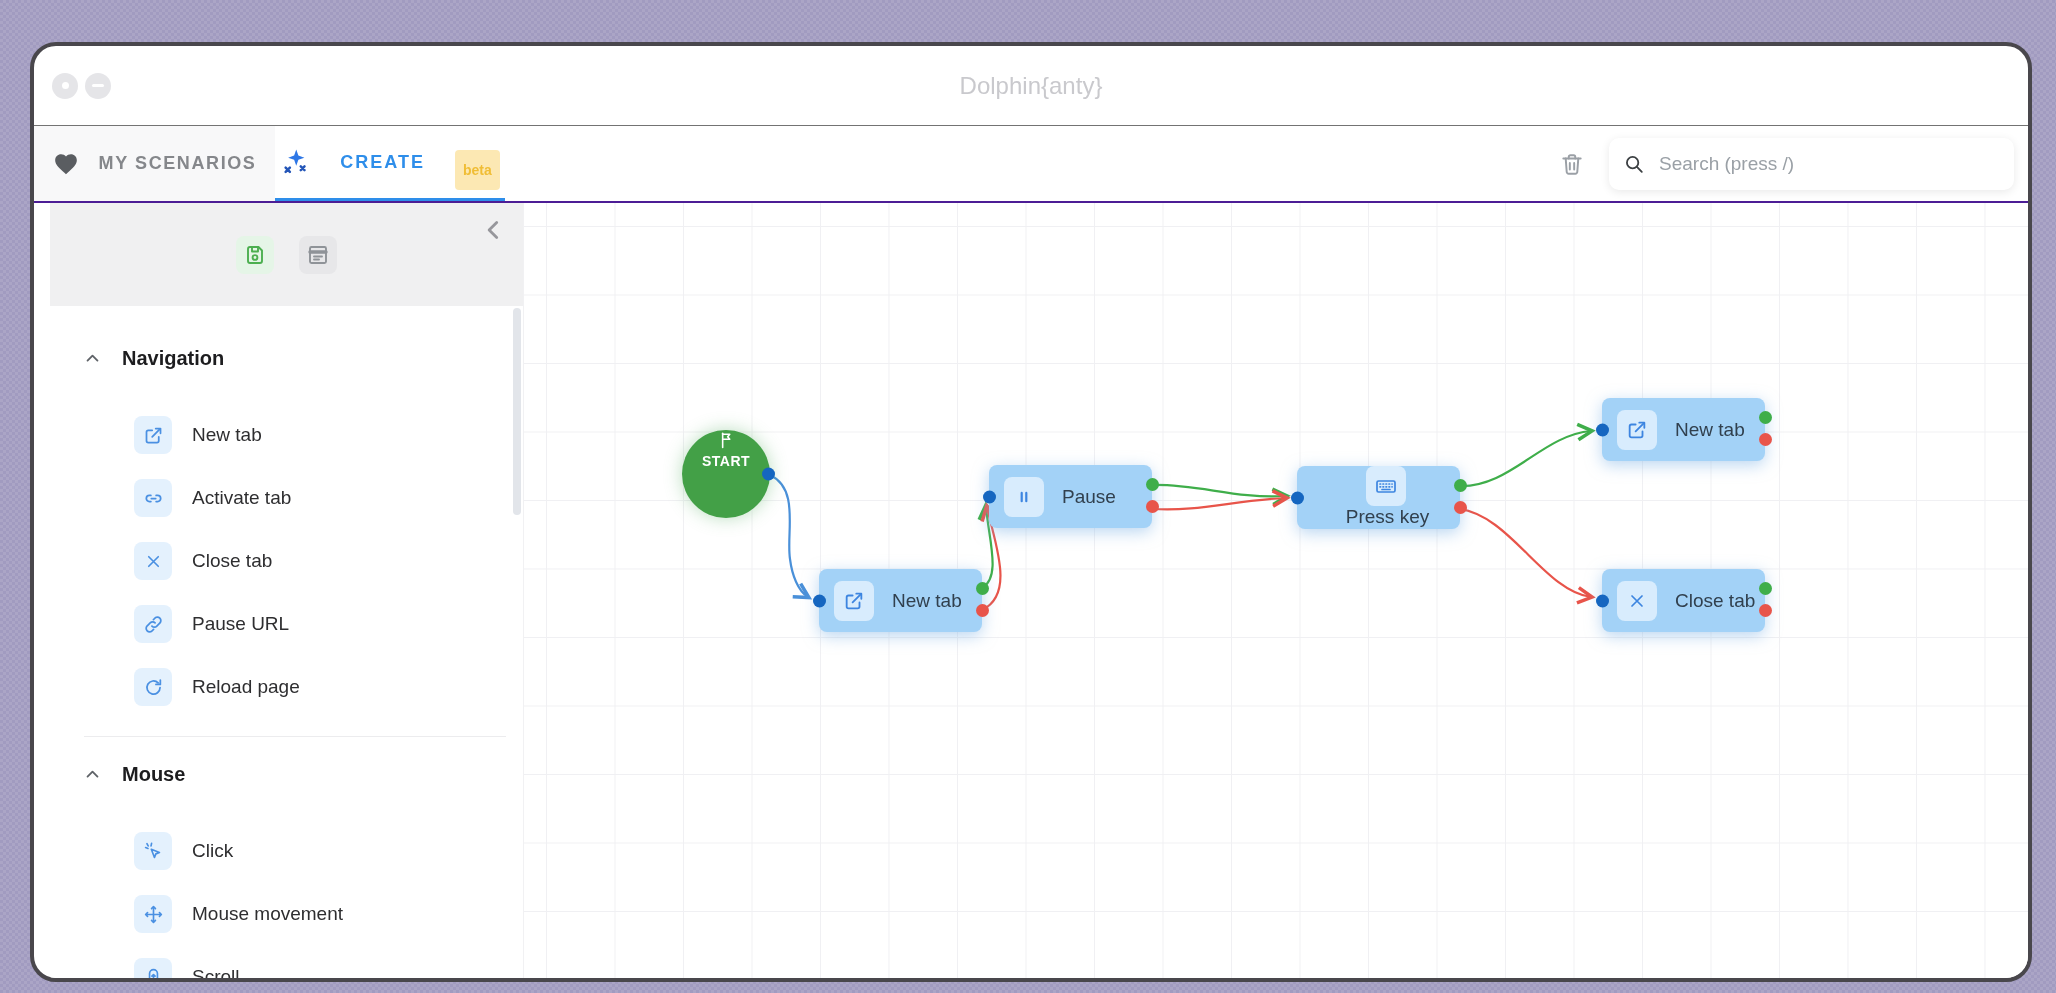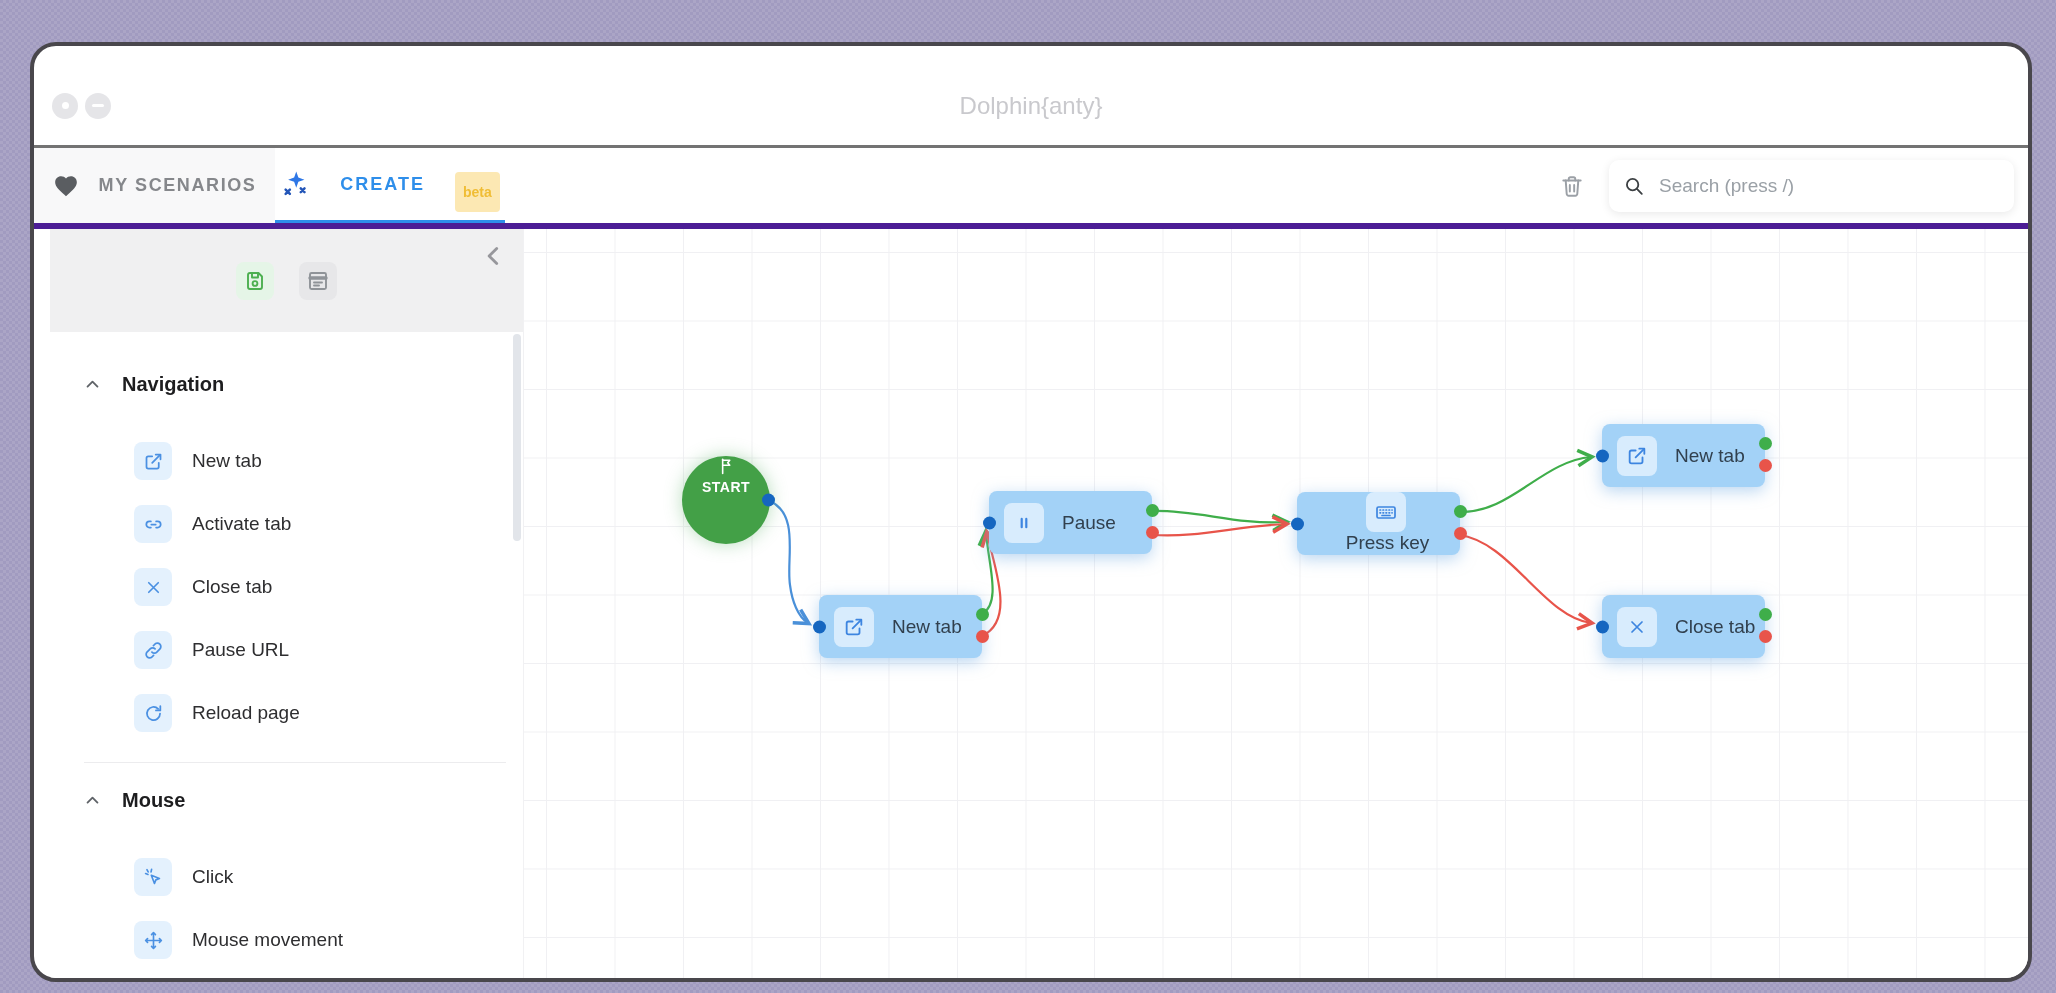--- a/index.html
+++ b/index.html
@@ -7,28 +7,28 @@
     width:2056px;height:993px;overflow:hidden;
     font-family:"Liberation Sans","DejaVu Sans",sans-serif;
     background:repeating-conic-gradient(#aba5c6 0% 25%, #a19bc0 0% 50%) 0 0 / 6px 6px;
   }
   .window{
     position:absolute;left:30px;top:42px;width:2002px;height:940px;
     box-sizing:border-box;border:4px solid #49474c;border-radius:26px;
     background:#fff;overflow:hidden;
   }
   
-  .titlebar{position:relative;height:79px;border-bottom:3px solid #737373;margin-top:20px;}
+  .titlebar{position:relative;height:79px;border-bottom:1px solid #737373;}
   .win-controls{position:absolute;left:18px;top:0;height:100%;display:flex;align-items:center;gap:7px;}
   .win-btn{width:26px;height:26px;border-radius:50%;background:#e5e5e8;display:flex;align-items:center;justify-content:center;border:none;cursor:pointer;}
   .win-btn .glyph-dot{width:7px;height:7px;border-radius:50%;background:#fff;}
   .win-btn .glyph-minus{width:12px;height:3px;border-radius:2px;background:#fff;}
   .app-title{position:absolute;left:50%;top:50%;transform:translate(-50%,-50%);font-size:24px;color:#c9c9cd;}
   
-  .tabbar{position:relative;height:75px;display:flex;align-items:stretch;border-bottom:6px solid #4c1d95;}
+  .tabbar{position:relative;height:75px;display:flex;align-items:stretch;border-bottom:2px solid #4c1d95;}
   .tab{display:flex;align-items:center;justify-content:center;gap:20px;cursor:pointer;box-sizing:border-box;}
   .tab-scenarios{width:241px;background:#f8f8f9;color:#85878b;}
   .tab-scenarios .tab-label{font-size:18px;font-weight:600;letter-spacing:1.6px;}
   .tab-create{width:230px;background:#fff;border-bottom:3px solid var(--accent-blue,#2e8eea);color:var(--accent-blue,#2e8eea);gap:30px;}
   .tab-create .tab-label{font-size:18px;font-weight:600;letter-spacing:2px;}
   .beta-badge{background:var(--beta-bg,#fce8b3);color:var(--beta-text,#f0bd35);font-size:14px;font-weight:700;padding:12px 8px;border-radius:4px;margin-top:16px;}
   .toolbar-right{margin-left:auto;display:flex;align-items:center;gap:18px;padding-right:14px;}
   .trash-btn{background:none;border:none;cursor:pointer;color:#9ba0a6;display:flex;align-items:center;}
   .searchbox{width:405px;height:52px;background:#fff;border-radius:10px;box-shadow:0 2px 10px rgba(0,0,0,.09);display:flex;align-items:center;padding:0 14px;gap:12px;box-sizing:border-box;}
   .searchbox input{flex:1;border:none;outline:none;font-size:19px;color:#444;font-family:inherit;background:transparent;}

